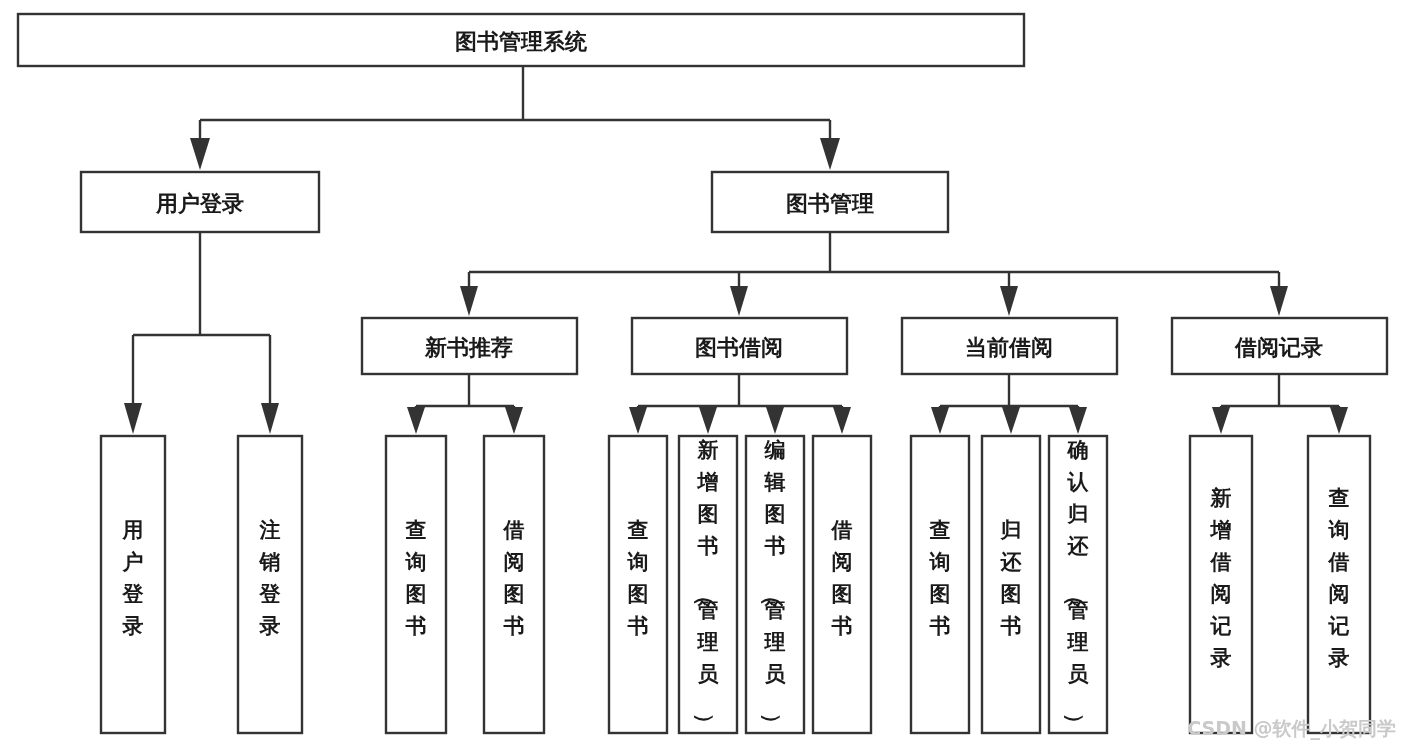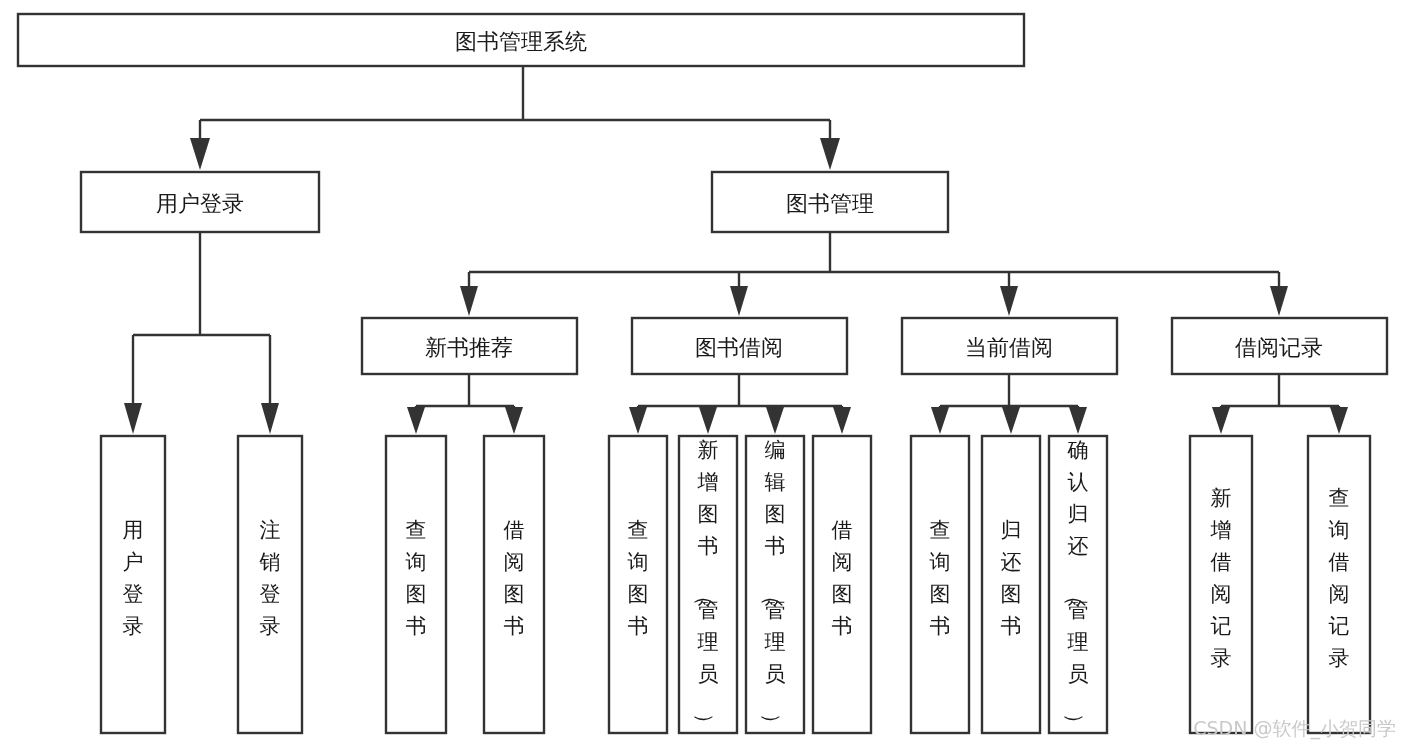--- a/index.html
+++ b/index.html
@@ -12,20 +12,21 @@
     width: 1405px;
     height: 747px;
     font-family: "DejaVu Sans", "Liberation Sans", sans-serif;
     overflow: hidden;
     position: relative;
   }
   #diagram-root {
     position: relative;
     width: 1405px;
     height: 747px;
+    font-weight: bold;
   }
   svg#tree-svg {
     position: absolute;
     left: 0;
     top: 0;
     width: 1405px;
     height: 747px;
     display: block;
   }
   .node-box {

